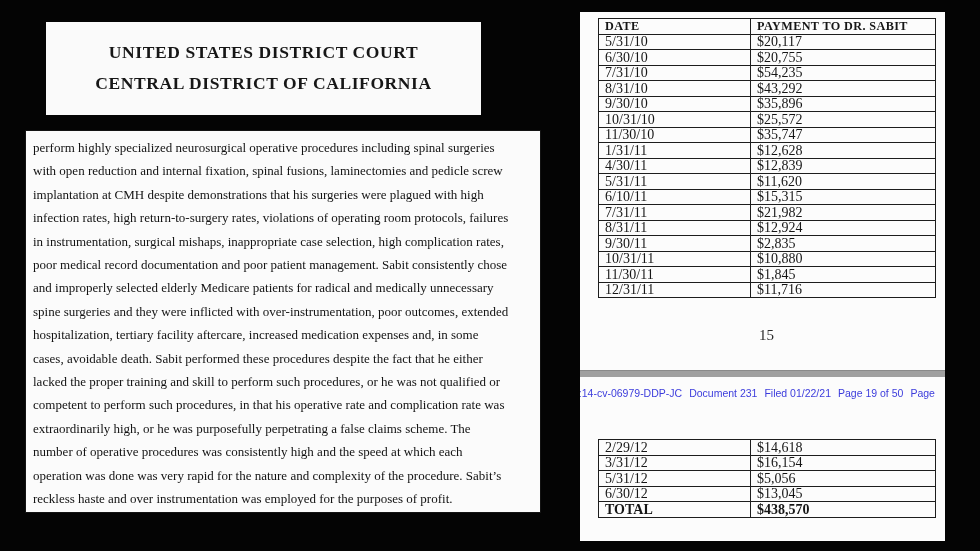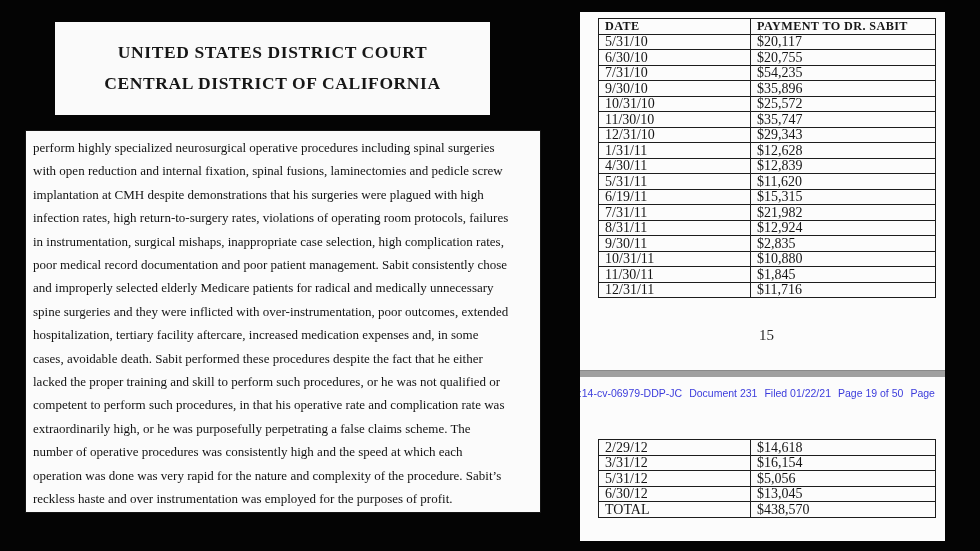--- a/index.html
+++ b/index.html
@@ -1,20 +1,20 @@
 <!DOCTYPE html>
 <html><head>
 <meta charset="utf-8">
 <style>
   html,body{margin:0;padding:0;background:#040404;}
   .stage{position:relative;width:980px;height:551px;background:#040404;overflow:hidden;
          font-family:"Liberation Serif", serif;}
 
   
-  .header-box{position:absolute;left:55px;top:22px;width:435px;height:93px;
+  .header-box{position:absolute;left:46px;top:22px;width:435px;height:93px;
               background:#fafafa;box-sizing:border-box;padding-top:15px;
               text-align:center;color:#161616;}
   .header-box .hline{font-weight:bold;font-size:17.5px;line-height:31px;letter-spacing:0.6px;
                      white-space:nowrap;}
 
   .para-box{position:absolute;left:25px;top:130px;width:516px;height:383px;
             background:#fbfbfb;box-sizing:border-box;border:1px solid #141414;
             padding:5px 6px 0 7px;overflow:hidden;color:#121212;}
   .para-box .bline{white-space:nowrap;font-size:13px;line-height:23.4px;overflow:hidden;}
 
@@ -24,21 +24,21 @@
 
   .ptable{border-collapse:collapse;table-layout:fixed;position:absolute;
           background:#fcfcfc;color:#161616;padding-left:44px;}
   .ptable col.c1{width:152px;}
   .ptable col.c2{width:185px;}
   .ptable th,.ptable td{border:1px solid #1d1d1d;padding:0 4px 0 6px;height:14.5px;
           font-size:14px;line-height:13px;text-align:left;overflow:hidden;white-space:nowrap;}
   .ptable th{font-weight:bold;font-size:12.2px;letter-spacing:0.4px;}
   .t1{left:18px;top:6px;width:337px;}
   .t2{left:18px;top:427px;width:337px;}
-  .t2 tr.total-row td{font-weight:normal;}
+  .t2 tr.total-row td{font-weight:bold;}
 
   .pagenum{position:absolute;left:18px;top:315px;width:337px;text-align:center;
            font-size:15px;color:#2a2a2a;}
 
   .separator{position:absolute;left:0;top:358px;width:365px;height:7px;background:#a0a0a0;
              border-top:1px solid #8a8a8a;box-sizing:border-box;}
 
   .caption{position:absolute;left:-7px;top:375px;display:flex;gap:7px;white-space:nowrap;
            font-family:"Liberation Sans", sans-serif;font-size:10.5px;color:#3c3cdc;}
   .caption span{white-space:pre;}
@@ -94,49 +94,49 @@
           </tr>
           <tr>
             <td>6/30/10</td>
             <td>$20,755</td>
           </tr>
           <tr>
             <td>7/31/10</td>
             <td>$54,235</td>
           </tr>
           <tr>
+            <td>8/31/10</td>
+            <td>$43,292</td>
+          </tr>
+          <tr>
             <td>9/30/10</td>
             <td>$35,896</td>
           </tr>
           <tr>
             <td>10/31/10</td>
             <td>$25,572</td>
           </tr>
           <tr>
             <td>11/30/10</td>
             <td>$35,747</td>
           </tr>
           <tr>
-            <td>12/31/10</td>
-            <td>$29,343</td>
-          </tr>
-          <tr>
             <td>1/31/11</td>
             <td>$12,628</td>
           </tr>
           <tr>
             <td>4/30/11</td>
             <td>$12,839</td>
           </tr>
           <tr>
             <td>5/31/11</td>
             <td>$11,620</td>
           </tr>
           <tr>
-            <td>6/19/11</td>
+            <td>6/10/11</td>
             <td>$15,315</td>
           </tr>
           <tr>
             <td>7/31/11</td>
             <td>$21,982</td>
           </tr>
           <tr>
             <td>8/31/11</td>
             <td>$12,924</td>
           </tr>

